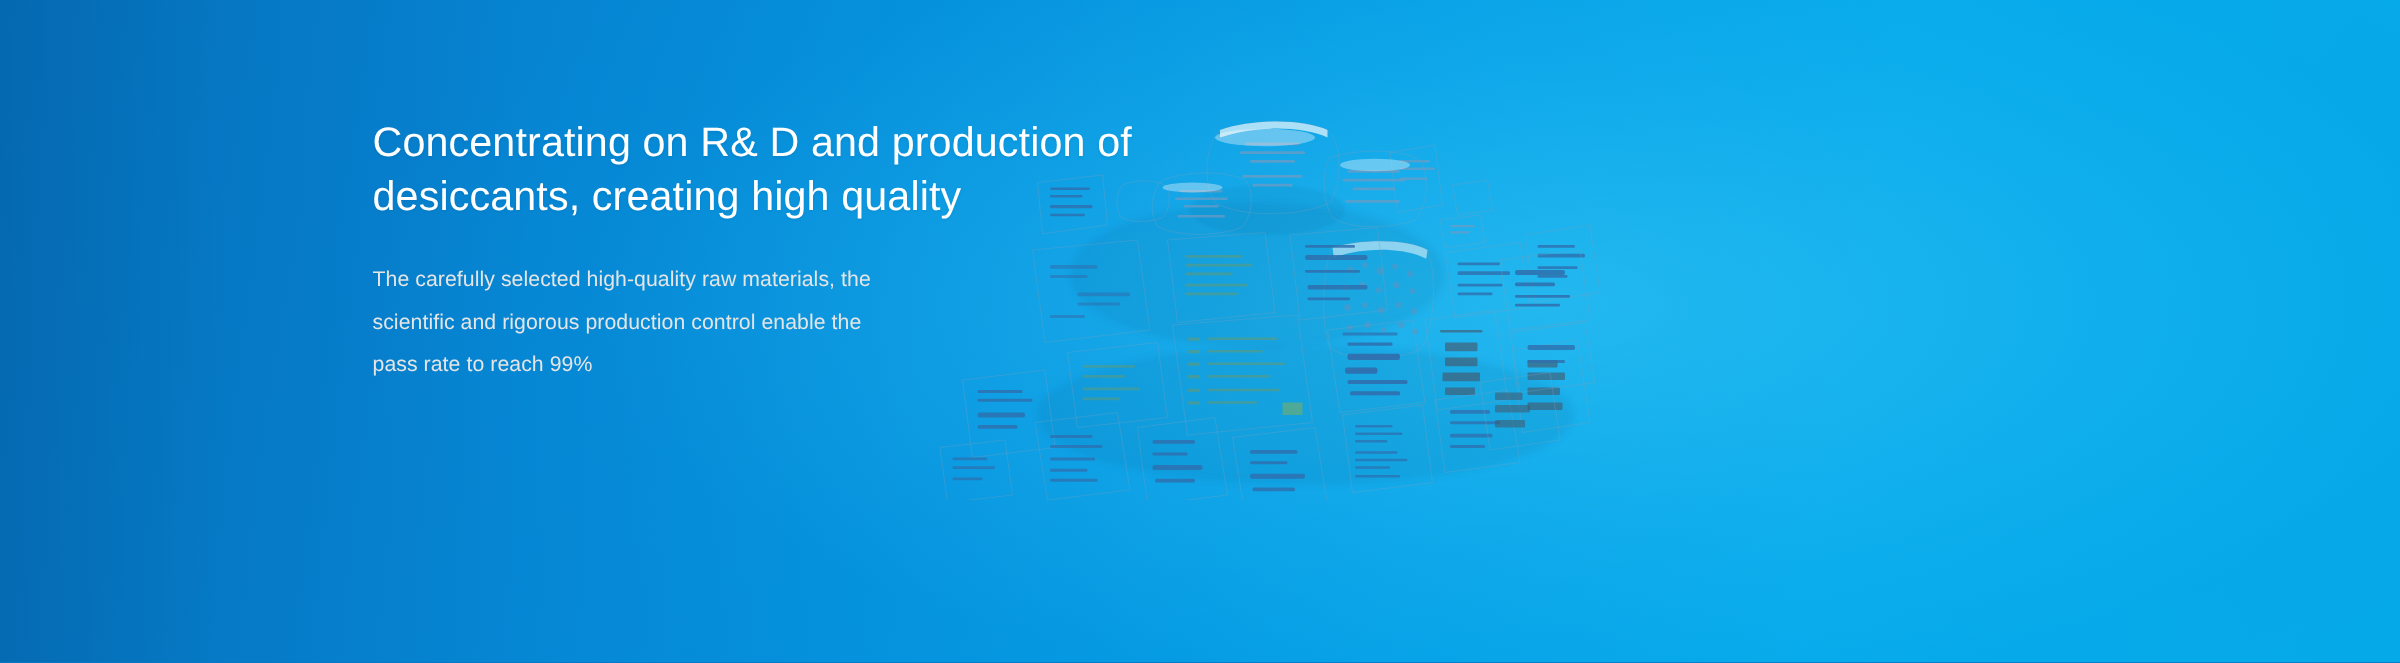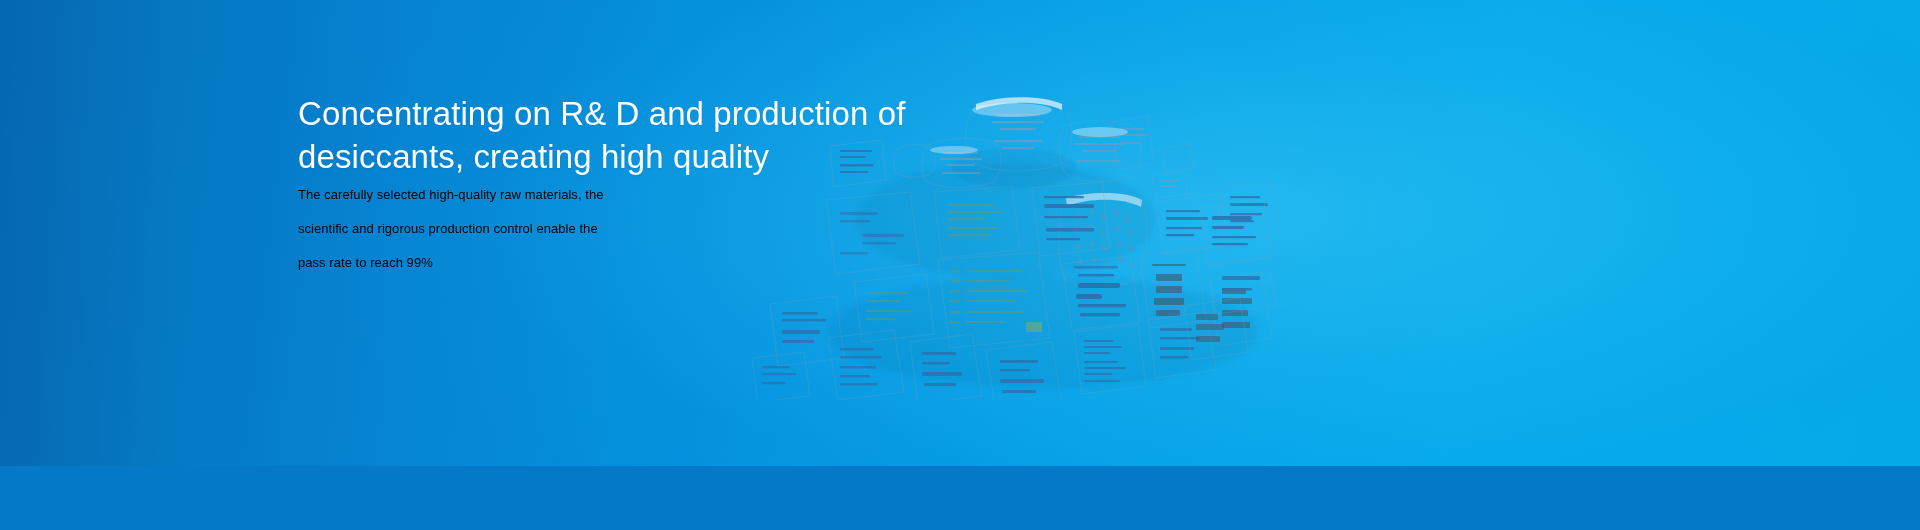--- a/index.html
+++ b/index.html
@@ -8,21 +8,21 @@
   html, body {
     width:1920px; height:530px;
     overflow:hidden;
     font-family:"Liberation Sans", sans-serif;
     background:#0579c8;
   }
 
   
   .banner {
     position:relative;
-    width:1920px; height:466px;
+    width:1920px; height:530px;
     overflow:hidden;
     background:#0579c8;
   }
 
   
   .bg-gradient {
     position:absolute; inset:0;
     background:linear-gradient(100deg,
         #0673c0 0%,
         #0681cf 18%,
@@ -59,22 +59,23 @@
   .headline {
     color:#ffffff;
     font-size:33px;
     font-weight:300;
     line-height:43px;
     letter-spacing:0.1px;
     white-space:pre-line;
     text-shadow:0 1px 2px rgba(0,60,110,0.10);
   }
   .subcopy {
-    color:#000000;
-    font-size:13px;
+    margin-top:29px;
+    color:#e5e5e5;
+    font-size:17px;
     font-weight:400;
     line-height:34px;
     letter-spacing:0.05px;
     white-space:pre-line;
   }
 
   
   .product-photo {
     position:absolute;
     left:744px; top:70px;

